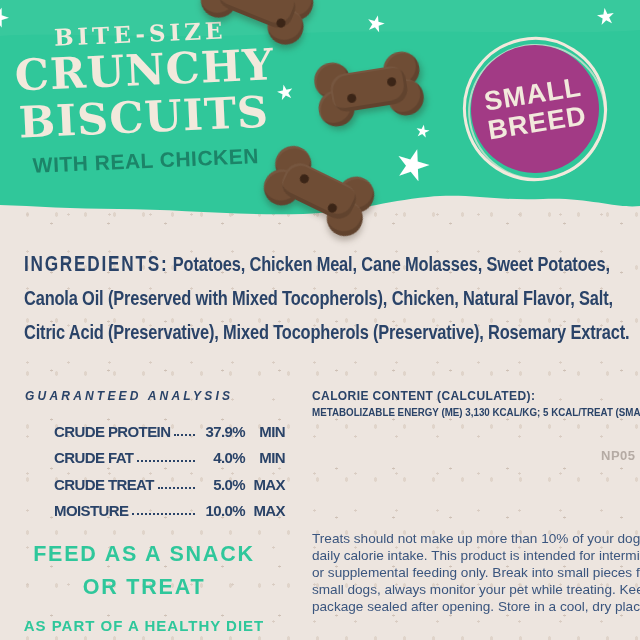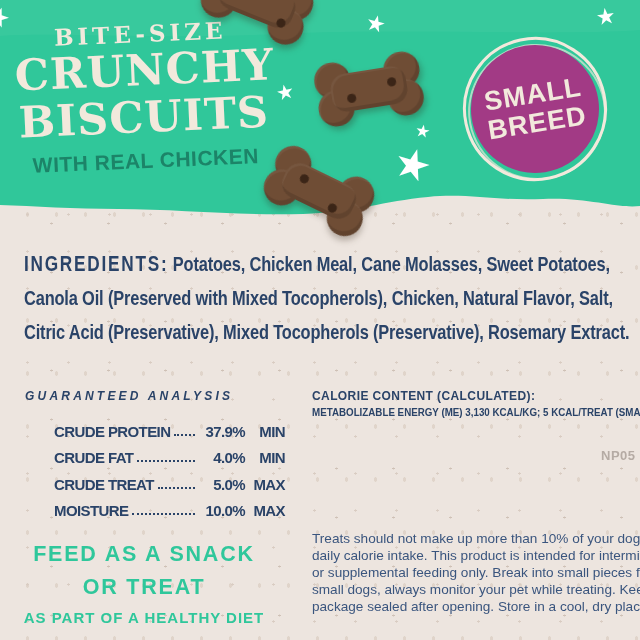--- a/index.html
+++ b/index.html
@@ -55,21 +55,21 @@
   .ga-dots{flex:1;border-bottom:2px dotted #2A4368;margin:0 4px 4px 4px;min-width:10px;}
   .ga-value{width:46px;text-align:right;}
   .ga-limit{width:40px;text-align:right;}
   #cal-title{left:312px;top:389px;font-weight:700;font-size:12px;letter-spacing:.4px;z-index:2;}
   #cal-line{left:312px;top:406px;font-weight:700;font-size:11.5px;white-space:nowrap;
     transform:scaleX(.85);transform-origin:left top;z-index:2;}
   #code{left:601px;top:448px;font-size:13px;font-weight:700;color:#B5ABA4;letter-spacing:.5px;z-index:2;}
   #feeding{left:0px;top:542px;width:288px;text-align:center;color:#2FC79B;font-weight:700;z-index:2;}
   .feed-big{font-size:21.5px;letter-spacing:1.8px;line-height:25px;text-align:center;}
   #feed-line2{margin-top:8px;}
-  #feed-line3{font-size:15px;letter-spacing:1px;margin-top:9px;}
+  #feed-line3{font-size:15px;letter-spacing:1px;margin-top:17px;}
   #disclaimer{left:312px;top:531px;color:#3A557E;font-size:13.6px;z-index:2;}
   .disc-line{white-space:nowrap;line-height:16.9px;}
 </style>
 </head>
 <body>
 
 <div id="canvas">
 
   <svg id="header-wave" width="640" height="222" viewBox="0 0 640 222">
     <path d="M0,0 H640 V206 C618,209 588,197 543,199 C495,201 468,193 428,197 C383,201 358,212 303,214 C238,216 178,209 118,209 C74,209 34,206 0,205 Z" fill="#30C79A"></path>

